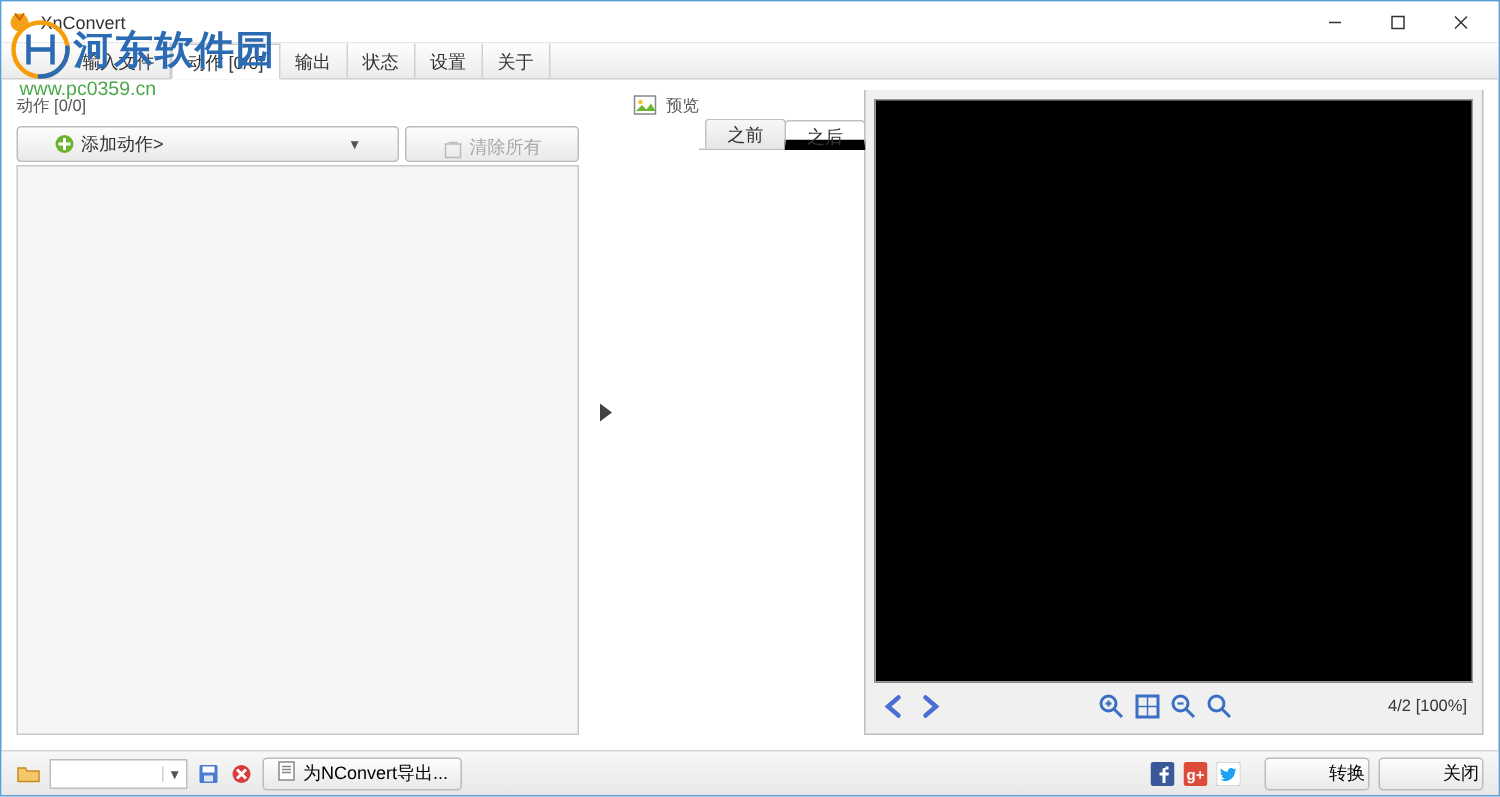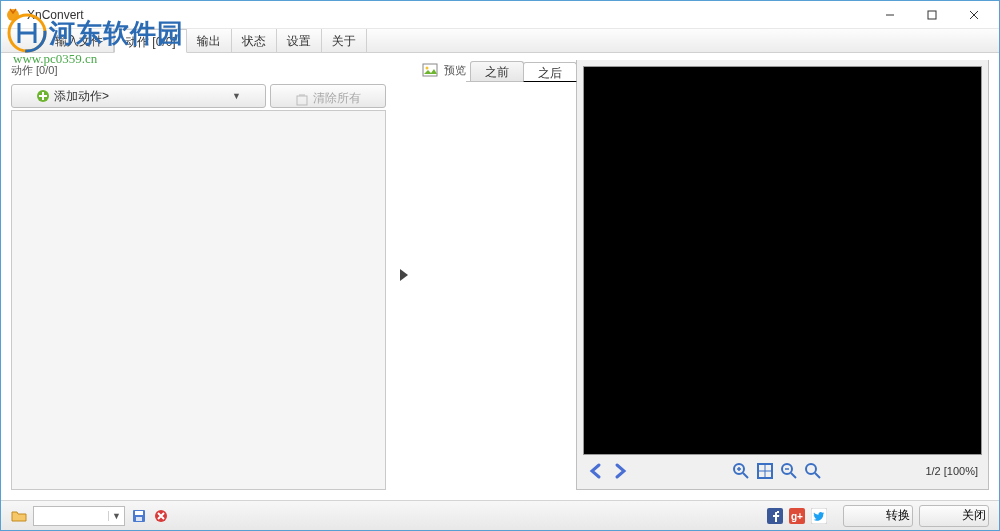--- a/index.html
+++ b/index.html
@@ -9,21 +9,21 @@
 .titlebar .app-icon { width: 16px; height: 16px; margin-right: 6px; }
 .titlebar .title { flex: 1; font-size: 12px; color: #333; }
 .titlebar .win-btns { display: flex; }
 .titlebar .win-btn { width: 42px; height: 26px; display: flex; align-items: center; justify-content: center; cursor: pointer; }
 .titlebar .win-btn svg { width: 10px; height: 10px; }
 
 .watermark { position: absolute; top: 12px; left: 6px; z-index: 20; pointer-events: none; }
 .watermark .wm-row { display: flex; align-items: center; }
 .watermark .wm-logo { width: 40px; height: 40px; }
 .watermark .wm-text { font-size: 26px; font-weight: bold; color: #2b6bb4; margin-left: 2px; letter-spacing: 1px; }
-.watermark .wm-url { font-size: 13px; color: #4aa84a; margin-top: -2px; margin-left: 6px; font-family: Liberation Serif, serif; }
+.watermark .wm-url { font-size: 13px; color: #4aa84a; margin-top: -2px; margin-left: 6px; font-family: Liberation Sans, sans-serif; }
 
 .menutabs { height: 24px; background: linear-gradient(#fdfdfd, #ececec); border-bottom: 1px solid #d0d0d0; display: flex; align-items: stretch; padding-left: 44px; font-size: 12px; }
 .menutabs .mtab { padding: 4px 10px; color: #333; cursor: pointer; border-right: 1px solid #d0d0d0; }
 .menutabs .mtab.active { background: #fff; border-top: 1px solid #ccc; border-left: 1px solid #ccc; border-bottom: 1px solid #fff; margin-bottom: -1px; }
 
 .content { position: absolute; top: 53px; bottom: 30px; left: 0; right: 0; display: flex; padding: 6px 10px 10px 10px; gap: 6px; }
 .left-pane { width: 375px; display: flex; flex-direction: column; }
 .mid-arrow { width: 24px; display: flex; align-items: center; justify-content: center; }
 .right-pane { flex: 1; display: flex; flex-direction: row; }
 
@@ -33,23 +33,23 @@
 
 .action-toolbar { height: 24px; display: flex; gap: 4px; margin-bottom: 2px; }
 .btn { height: 24px; background: linear-gradient(#fdfdfd,#e9e9e9); border: 1px solid #bcbcbc; border-radius: 3px; display: flex; align-items: center; padding: 0 24px; cursor: pointer; font-size: 12px; color: #333; gap: 4px; }
 .btn.disabled { color: #a8a8a8; align-items: flex-end; }
 .btn .bi { width: 14px; height: 14px; }
 .btn.grow { flex: 1; }
 .btn .chev { margin-left: auto; font-size: 9px; color: #555; }
 
 .list-area { flex: 1; background: #f5f5f5; border: 1px solid #c9c9c9; }
 
-.preview-tabs { height: 22px; display: flex; align-items: flex-end; border-bottom: 1px solid #bfbfbf; padding-left: 4px; gap: 0; }
+.preview-tabs { height: 22px; display: flex; align-items: flex-end; border-bottom: 1px solid #bfbfbf; padding-left: 4px; gap: 0; margin-top: 18px; }
 .ptab { height: 20px; padding: 2px 14px; border: 1px solid #bfbfbf; border-bottom: none; background: linear-gradient(#f7f7f7,#e6e6e6); font-size: 12px; color: #333; cursor: pointer; border-radius: 3px 3px 0 0; margin-right: -1px; }
-.ptab.active { background: #fff; position: relative; z-index: 2; border-bottom: 1px solid #000000; margin-bottom: -1px; }
+.ptab.active { background: #fff; position: relative; z-index: 2; border-bottom: 7px solid #000000; margin-bottom: -1px; }
 
 .preview-box { flex: 1; background: #f0f0f0; border: 1px solid #bfbfbf; border-top: none; padding: 6px; display: flex; flex-direction: column; }
 .preview-image { flex: 1; background: #000; border: 1px solid #999; }
 .preview-toolbar { height: 24px; display: flex; align-items: center; margin-top: 4px; padding: 0 4px; gap: 6px; }
 .preview-toolbar .spacer { flex: 1; }
 .preview-toolbar .nav-icon { width: 18px; height: 18px; cursor: pointer; }
 .preview-toolbar .zoom-icon { width: 18px; height: 18px; cursor: pointer; }
 .preview-toolbar .counter { color: #333; font-size: 11px; font-family: Arial; }
 
 .bottom-bar { position: absolute; left: 0; right: 0; bottom: 0; height: 30px; background: linear-gradient(#f7f7f7,#e8e8e8); border-top: 1px solid #d4d4d4; display: flex; align-items: center; padding: 0 10px; gap: 6px; }
@@ -184,21 +184,21 @@
         <span class="zoom-icon"><svg viewBox="0 0 18 18">
               <circle cx="7" cy="7" r="5" fill="none" stroke="#3b6fc4" stroke-width="2"></circle>
               <line x1="11" y1="11" x2="16" y2="16" stroke="#3b6fc4" stroke-width="2"></line>
               <line x1="5" y1="7" x2="9" y2="7" stroke="#3b6fc4" stroke-width="1.5"></line>
             </svg></span>
         <span class="zoom-icon"><svg viewBox="0 0 18 18">
               <circle cx="7" cy="7" r="5" fill="none" stroke="#3b6fc4" stroke-width="2"></circle>
               <line x1="11" y1="11" x2="16" y2="16" stroke="#3b6fc4" stroke-width="2"></line>
             </svg></span>
         <div class="spacer"></div>
-        <span class="counter">1/2 [100%]</span>
+        <span class="counter">4/2 [100%]</span>
       </div>
     </div>
   </div>
 </div>
 
 <div class="bottom-bar">
   <span class="folder-icon"><svg viewBox="0 0 16 16">
         <path d="M1 4h5l1 2h8v7H1z" fill="#f6c768" stroke="#c48a1f"></path>
       </svg></span>
   <div class="combo">
@@ -206,20 +206,29 @@
     </div>
   <span class="tb-icon"><svg viewBox="0 0 16 16">
         <rect x="2" y="2" width="12" height="12" fill="#4b7bd1" rx="1"></rect>
         <rect x="4" y="3" width="8" height="4" fill="#fff"></rect>
         <rect x="5" y="9" width="6" height="4" fill="#dbe5f6"></rect>
       </svg></span>
   <span class="tb-icon"><svg viewBox="0 0 16 16">
         <circle cx="8" cy="8" r="6" fill="#d93b3b"></circle>
         <path d="M5 5l6 6M11 5l-6 6" stroke="#fff" stroke-width="2"></path>
       </svg></span>
+  <div class="export-btn">
+    <span><svg width="14" height="14" viewBox="0 0 14 14">
+          <rect x="2" y="1" width="10" height="12" fill="#fff" stroke="#888"></rect>
+          <line x1="4" y1="4" x2="10" y2="4" stroke="#888"></line>
+          <line x1="4" y1="6" x2="10" y2="6" stroke="#888"></line>
+          <line x1="4" y1="8" x2="10" y2="8" stroke="#888"></line>
+        </svg></span>
+    <span>为NConvert导出...</span>
+  </div>
   <div class="social">
     <span class="sicon"><svg viewBox="0 0 16 16">
           <rect width="16" height="16" fill="#3b5998" rx="2"></rect>
           <path d="M10 4H9c-.6 0-1 .4-1 1v2H6v2h2v5h2V9h2l.3-2H10V5.5c0-.3.2-.5.5-.5H12V3h-2z" fill="#fff"></path>
         </svg></span>
     <span class="sicon"><svg viewBox="0 0 16 16">
           <rect width="16" height="16" fill="#dd4b39" rx="2"></rect>
           <text x="8" y="12" text-anchor="middle" fill="#fff" font-size="10" font-family="Arial" font-weight="bold">g+</text>
         </svg></span>
     <span class="sicon"><svg viewBox="0 0 16 16">

